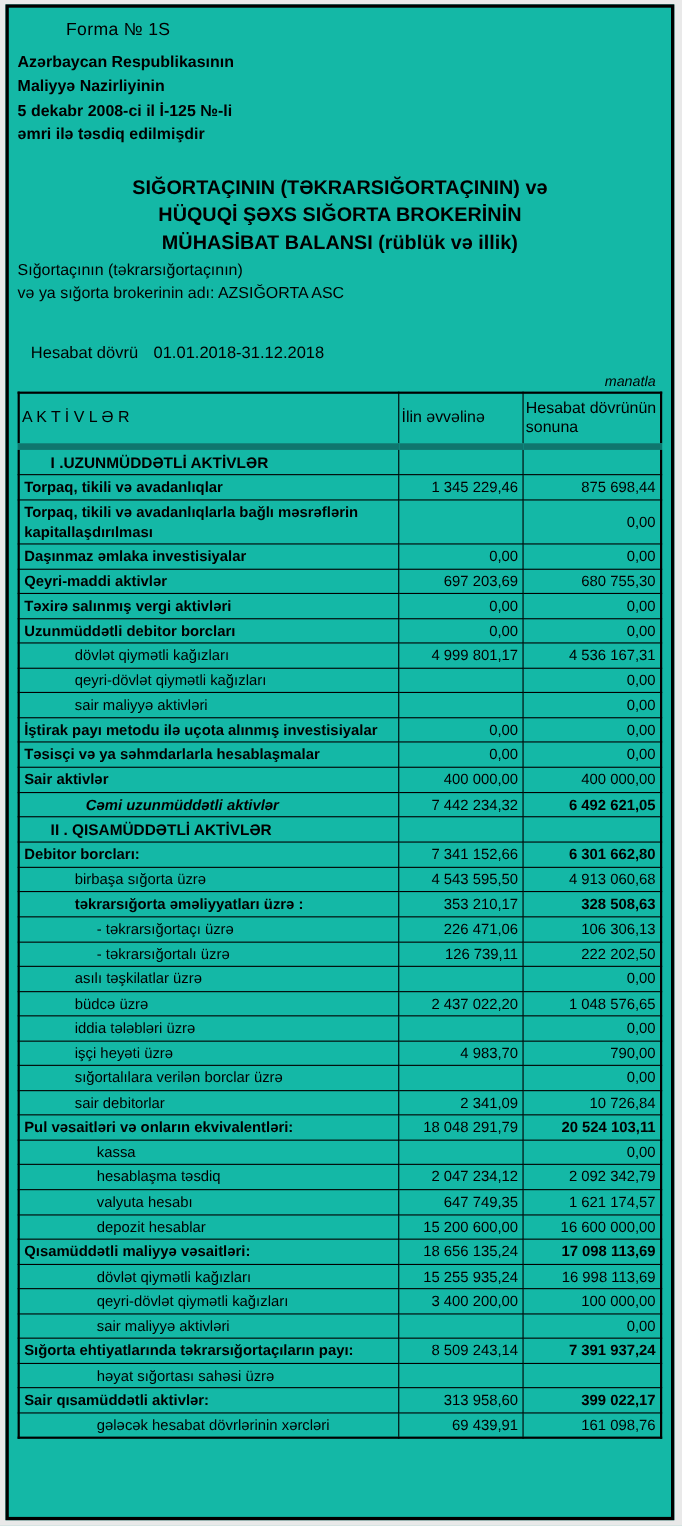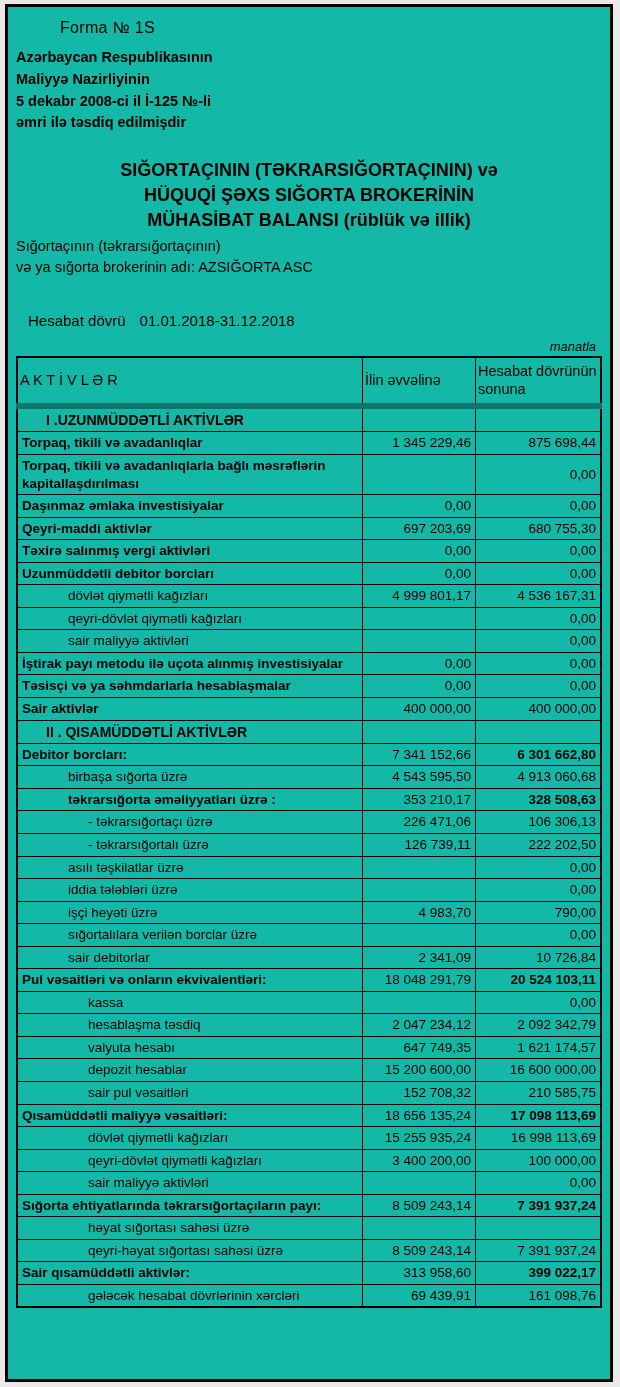--- a/index.html
+++ b/index.html
@@ -190,20 +190,25 @@
         <tr class="bold">
           <td class="lbl">Təsisçi və ya səhmdarlarla hesablaşmalar</td>
           <td class="val">0,00</td>
           <td class="val">0,00</td>
         </tr>
         <tr class="bold">
           <td class="lbl">Sair aktivlər</td>
           <td class="val">400 000,00</td>
           <td class="val">400 000,00</td>
         </tr>
+        <tr class="total">
+          <td class="lbl">Cəmi uzunmüddətli aktivlər</td>
+          <td class="val">7 442 234,32</td>
+          <td class="val vb">6 492 621,05</td>
+        </tr>
         <tr class="section">
           <td class="lbl">II . QISAMÜDDƏTLİ AKTİVLƏR</td>
           <td class="val"></td>
           <td class="val"></td>
         </tr>
         <tr class="bold">
           <td class="lbl">Debitor borcları:</td>
           <td class="val">7 341 152,66</td>
           <td class="val vb">6 301 662,80</td>
         </tr>
@@ -226,20 +231,25 @@
           <td class="lbl">- təkrarsığortalı üzrə</td>
           <td class="val">126 739,11</td>
           <td class="val">222 202,50</td>
         </tr>
         <tr class="ind1">
           <td class="lbl">asılı təşkilatlar üzrə</td>
           <td class="val"></td>
           <td class="val">0,00</td>
         </tr>
         <tr class="ind1">
+          <td class="lbl">büdcə üzrə</td>
+          <td class="val">2 437 022,20</td>
+          <td class="val">1 048 576,65</td>
+        </tr>
+        <tr class="ind1">
           <td class="lbl">iddia tələbləri üzrə</td>
           <td class="val"></td>
           <td class="val">0,00</td>
         </tr>
         <tr class="ind1">
           <td class="lbl">işçi heyəti üzrə</td>
           <td class="val">4 983,70</td>
           <td class="val">790,00</td>
         </tr>
         <tr class="ind1">
@@ -270,25 +280,20 @@
         <tr class="ind2">
           <td class="lbl">valyuta hesabı</td>
           <td class="val">647 749,35</td>
           <td class="val">1 621 174,57</td>
         </tr>
         <tr class="ind2">
           <td class="lbl">depozit hesablar</td>
           <td class="val">15 200 600,00</td>
           <td class="val">16 600 000,00</td>
         </tr>
-        <tr class="ind2">
-          <td class="lbl">sair pul vəsaitləri</td>
-          <td class="val">152 708,32</td>
-          <td class="val">210 585,75</td>
-        </tr>
         <tr class="bold">
           <td class="lbl">Qısamüddətli maliyyə vəsaitləri:</td>
           <td class="val">18 656 135,24</td>
           <td class="val vb">17 098 113,69</td>
         </tr>
         <tr class="ind2">
           <td class="lbl">dövlət qiymətli kağızları</td>
           <td class="val">15 255 935,24</td>
           <td class="val">16 998 113,69</td>
         </tr>
@@ -305,25 +310,20 @@
         <tr class="bold">
           <td class="lbl">Sığorta ehtiyatlarında təkrarsığortaçıların payı:</td>
           <td class="val">8 509 243,14</td>
           <td class="val vb">7 391 937,24</td>
         </tr>
         <tr class="ind2">
           <td class="lbl">həyat sığortası sahəsi üzrə</td>
           <td class="val"></td>
           <td class="val"></td>
         </tr>
-        <tr class="ind2">
-          <td class="lbl">qeyri-həyat sığortası sahəsi üzrə</td>
-          <td class="val">8 509 243,14</td>
-          <td class="val">7 391 937,24</td>
-        </tr>
         <tr class="bold">
           <td class="lbl">Sair qısamüddətli aktivlər:</td>
           <td class="val">313 958,60</td>
           <td class="val vb">399 022,17</td>
         </tr>
         <tr class="ind2">
           <td class="lbl">gələcək hesabat dövrlərinin xərcləri</td>
           <td class="val">69 439,91</td>
           <td class="val">161 098,76</td>
         </tr>

